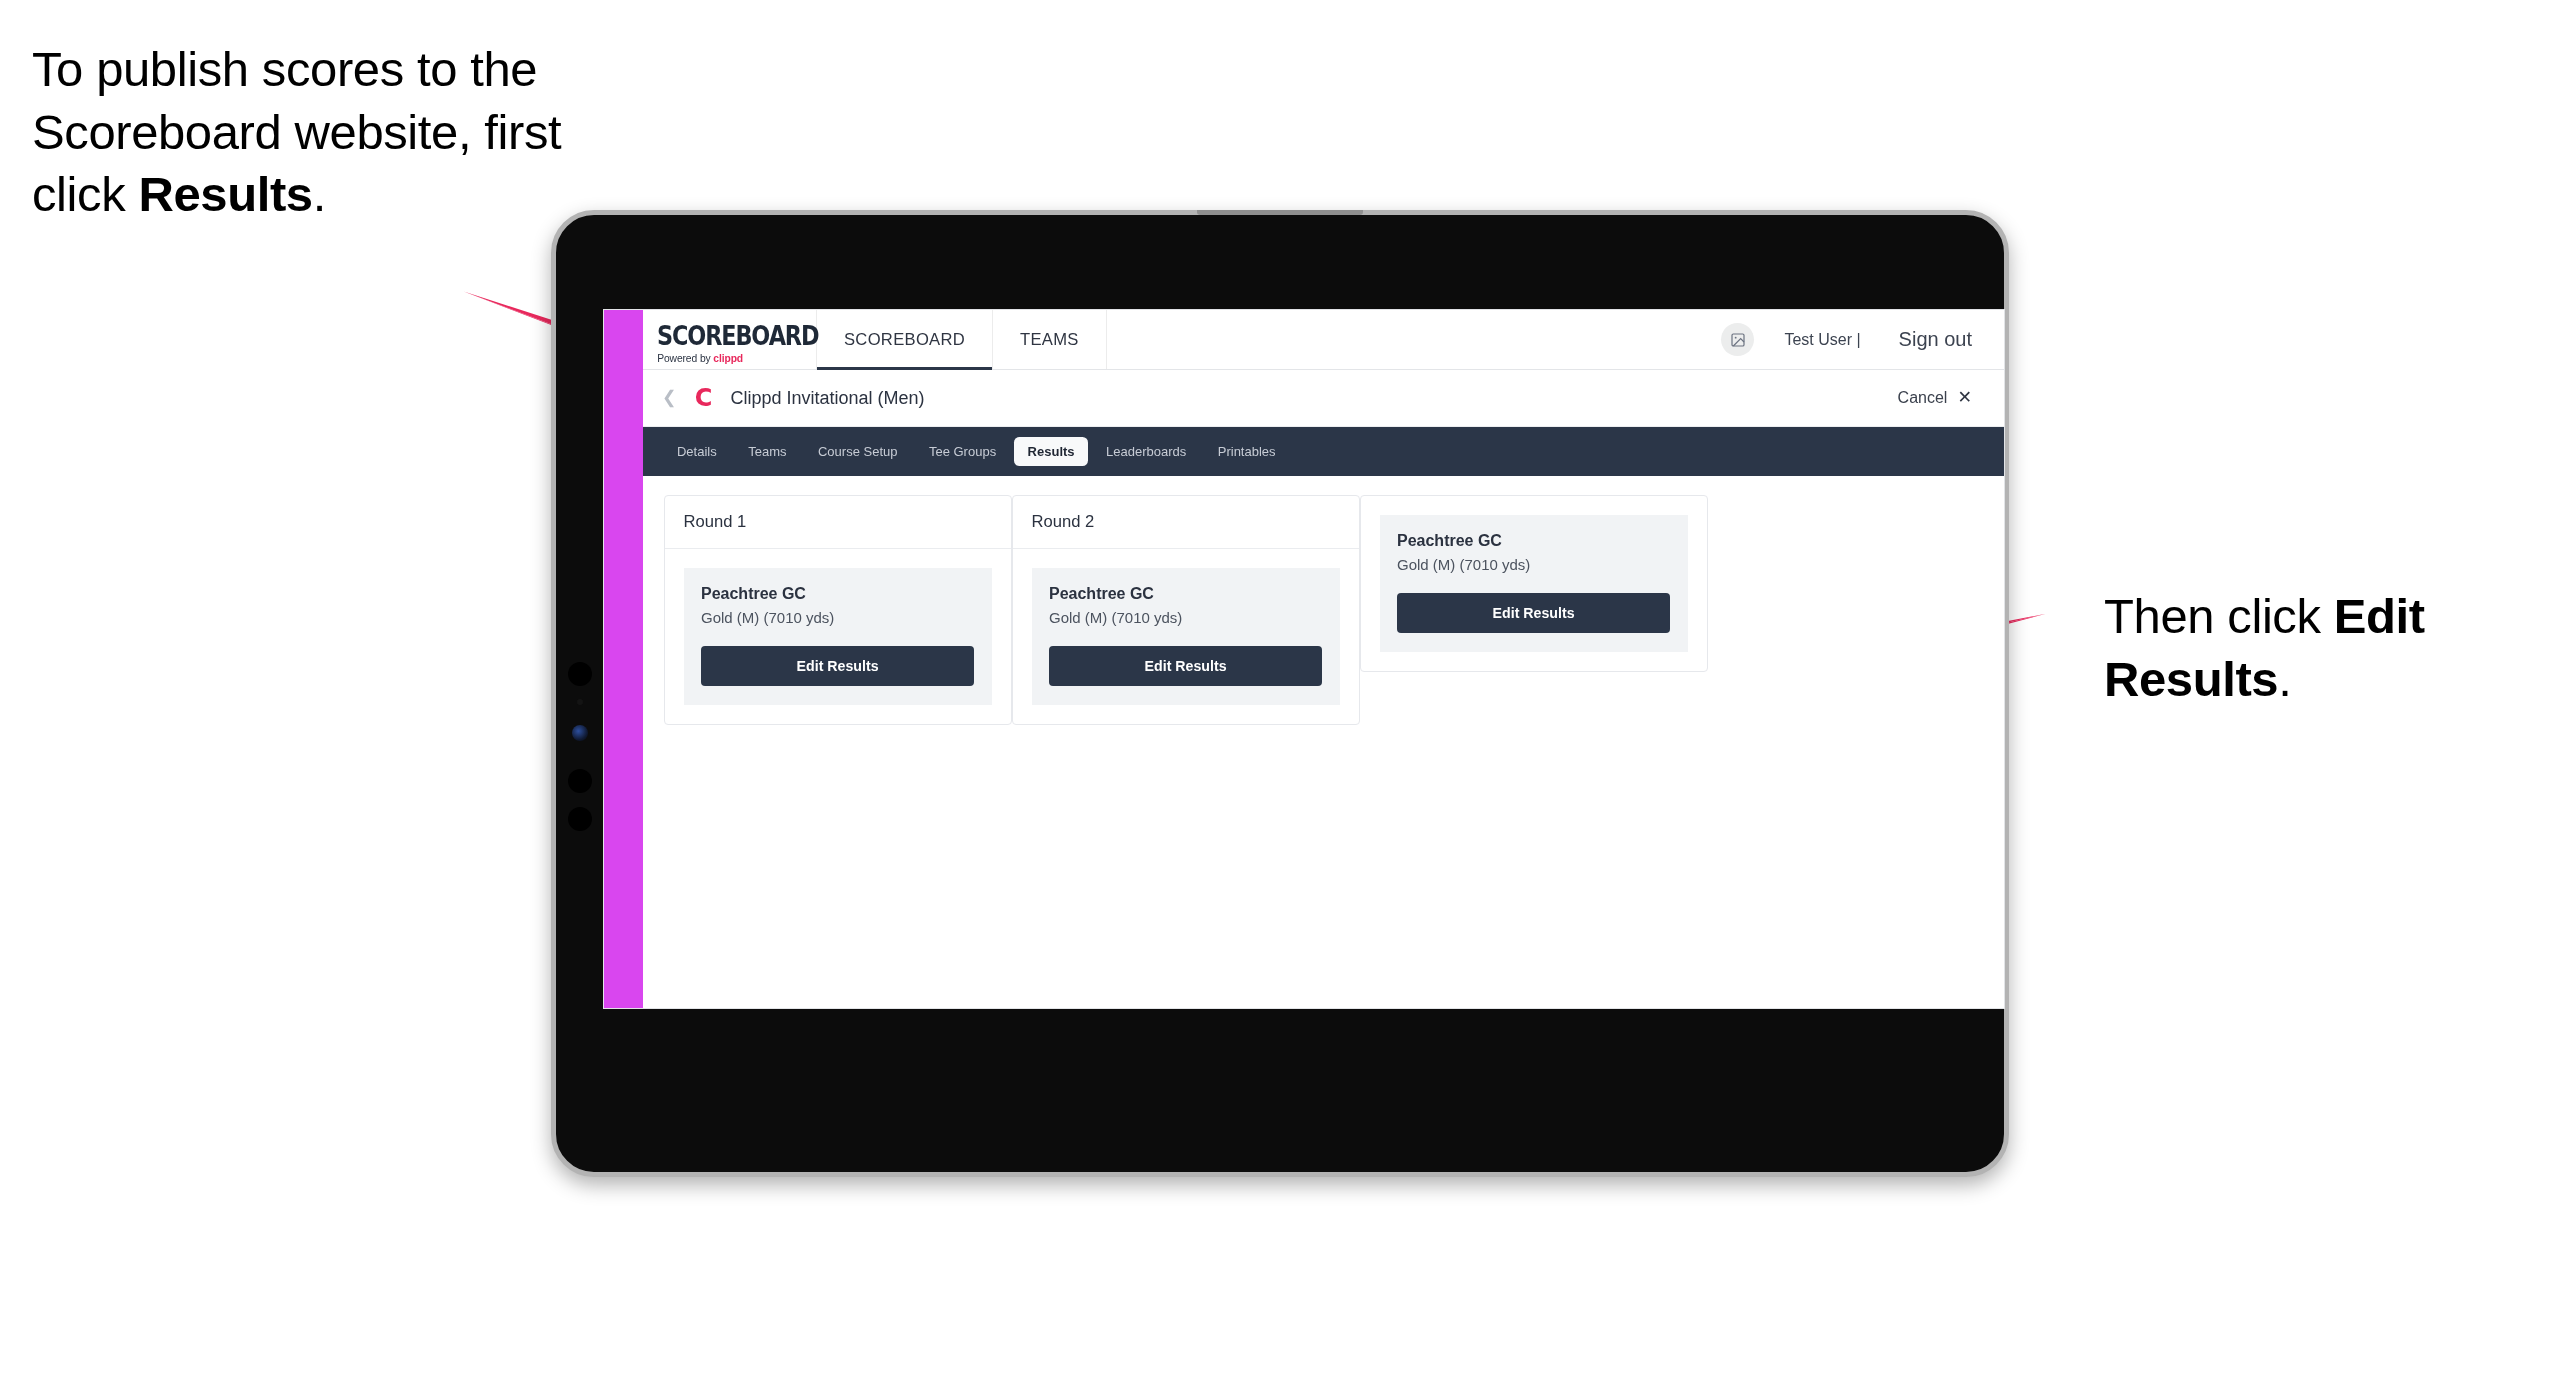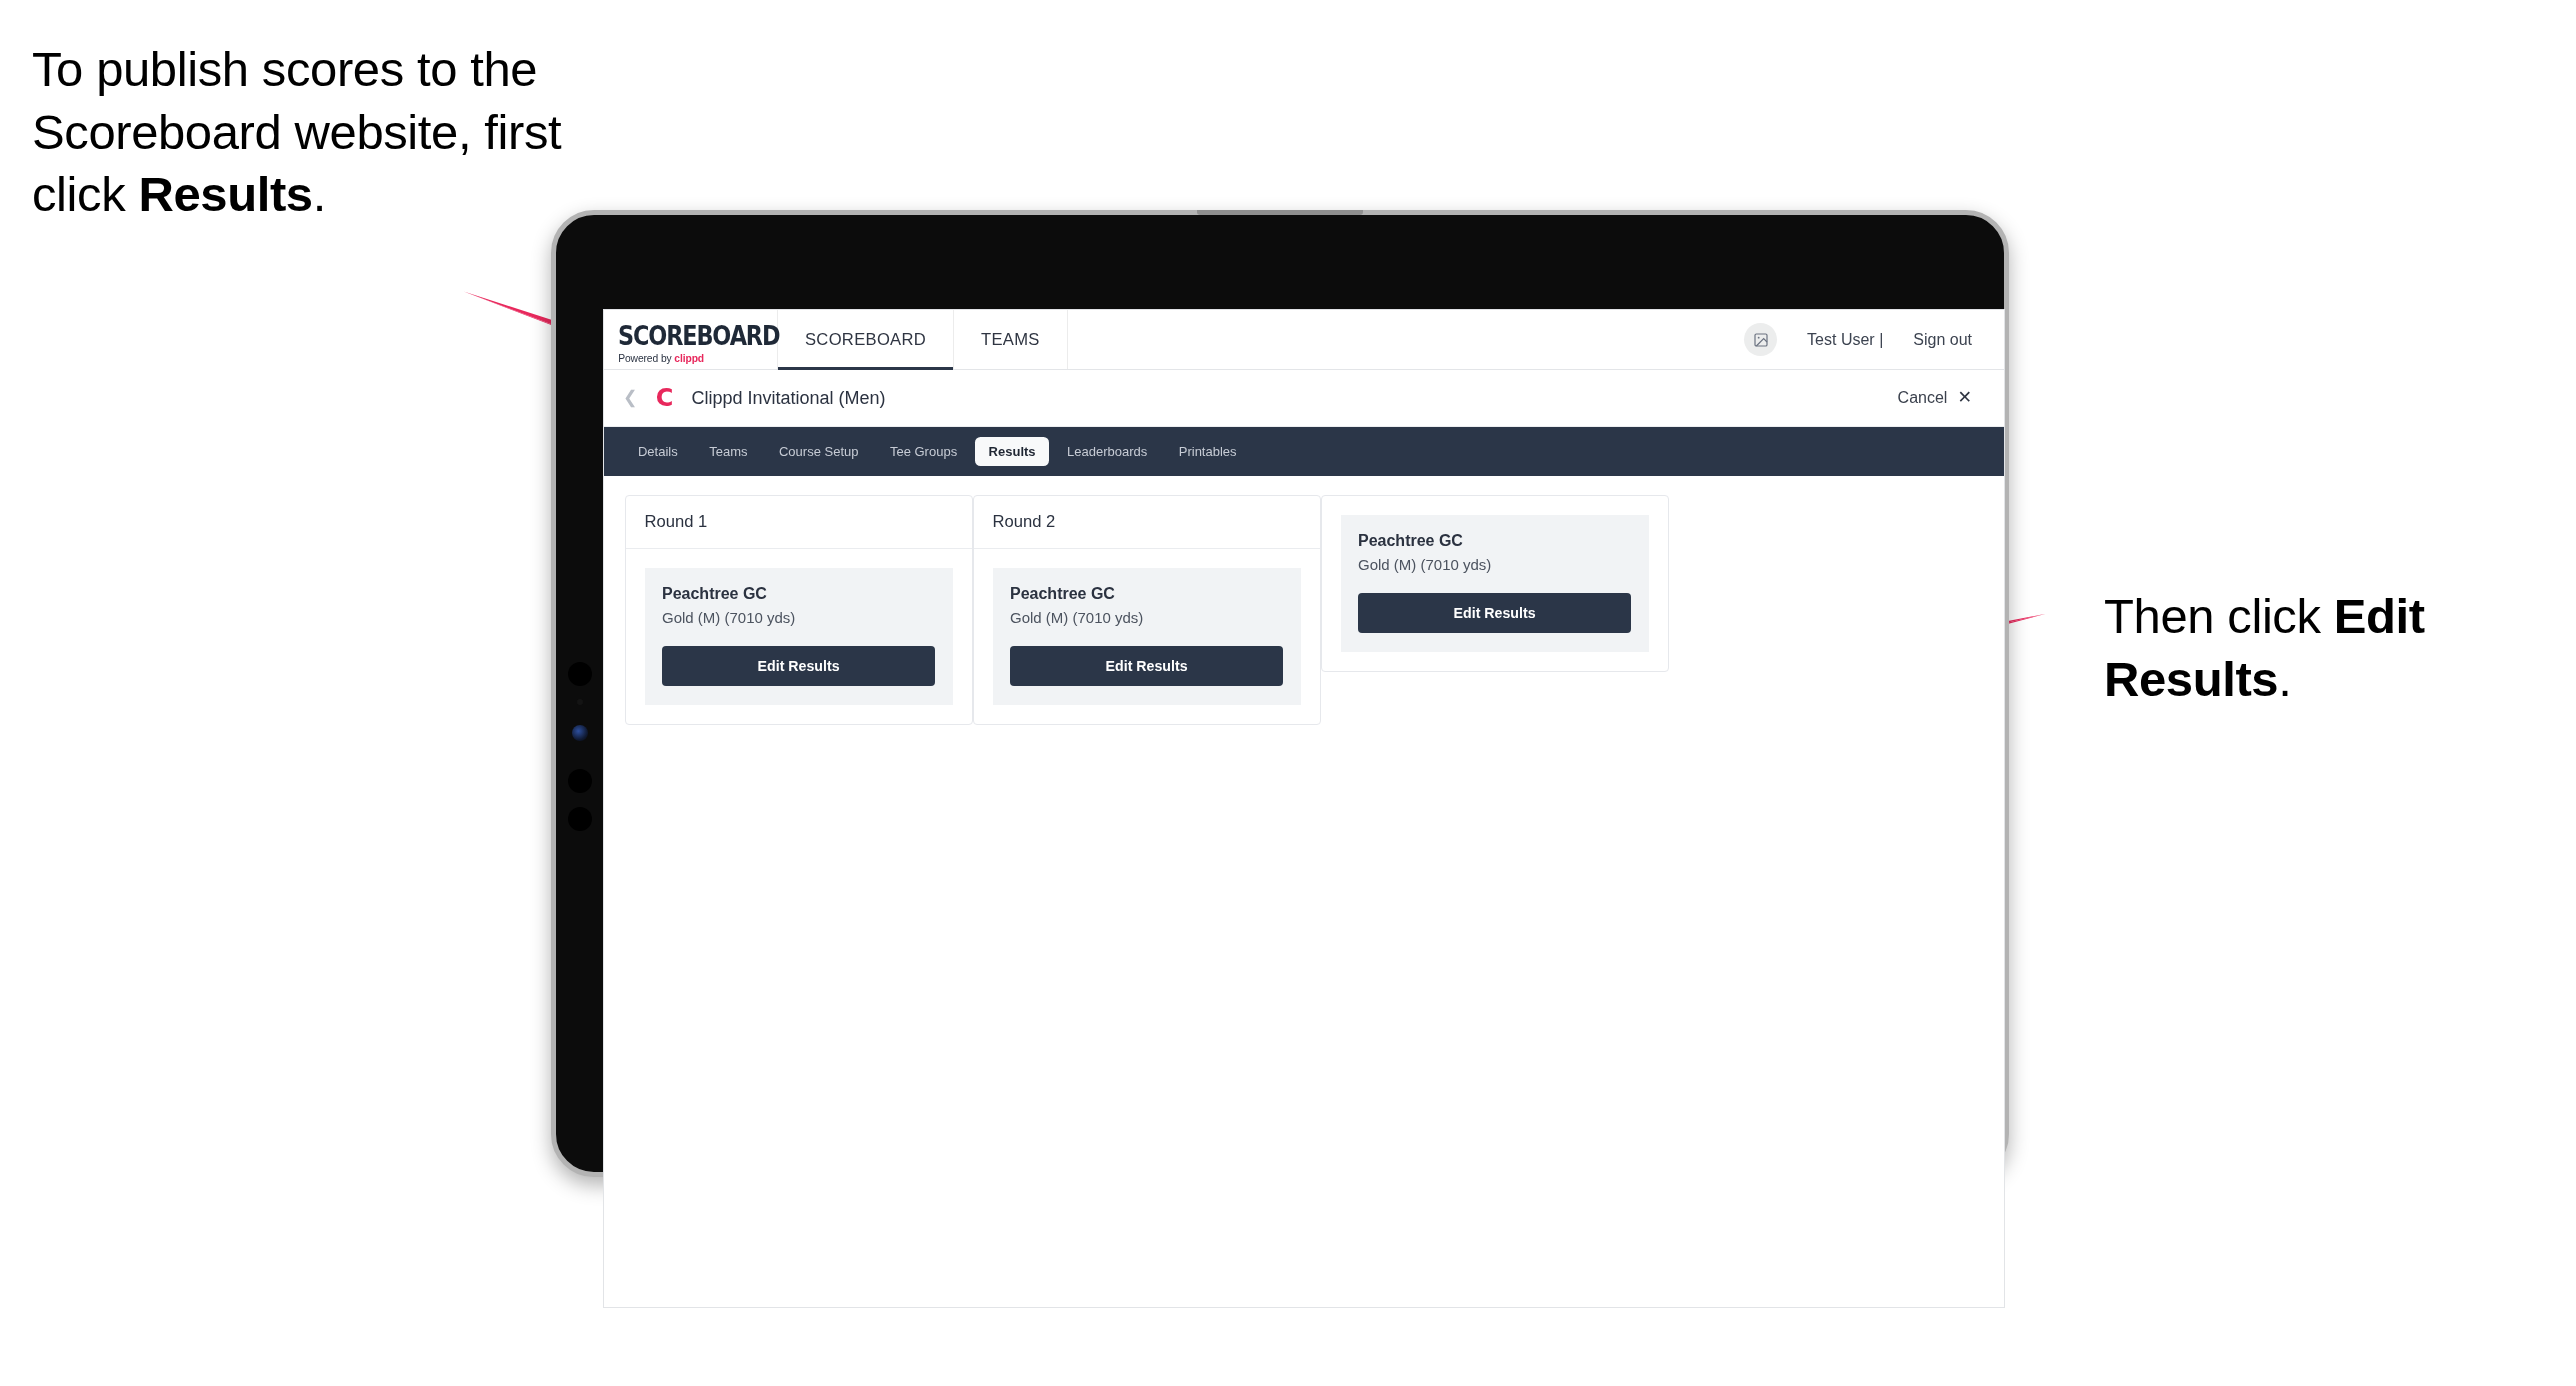--- a/index.html
+++ b/index.html
@@ -83,24 +83,25 @@
               background: radial-gradient(circle at 40% 38%, #2d4f9e 0%, #101a33 62%, #060606 100%); }
   #sensor-d { left: 12px; top: 554px; width: 24px; height: 24px; }
   #sensor-e { left: 12px; top: 592px; width: 24px; height: 24px; }
 
   
   #app-viewport {
     position: absolute;
     left: 47px;
     top: 94px;
     width: 1402px;
-    height: 999px;
+    height: 700px;
     background: #d946ef;
     border: 0.8px solid #e2e4e7;
     overflow: hidden;
+    padding-left: 39px;
   }
 
   
   #top-bar {
     position: relative;
     height: 60px;
     background: #ffffff;
     border-bottom: 0.8px solid #e3e5e8;
     display: flex;
     align-items: stretch;
@@ -159,21 +160,21 @@
   #avatar {
     width: 33px; height: 33px;
     border-radius: 50%;
     background: #eceded;
     display: flex;
     align-items: center;
     justify-content: center;
   }
   #avatar svg { width: 16px; height: 16px; }
   #user-name { font-size: 16px; color: #3c4350; }
-  #sign-out { font-size: 16px; color: #3c4350; }
+  #sign-out { font-size: 20px; color: #3c4350; margin-left: 8px; }
 
   
   #sub-header {
     height: 57px;
     background: #ffffff;
     border-bottom: 0.8px solid #eceef0;
     display: flex;
     align-items: center;
     padding: 0 32px 0 19px;
   }

